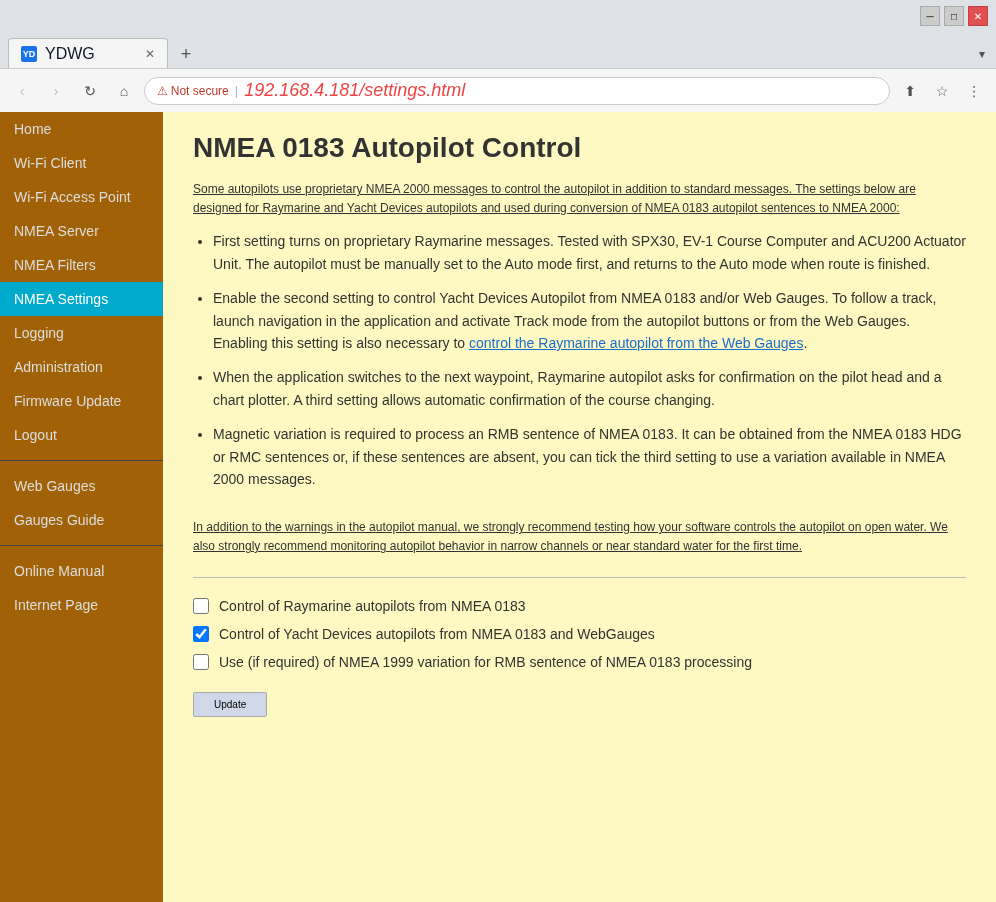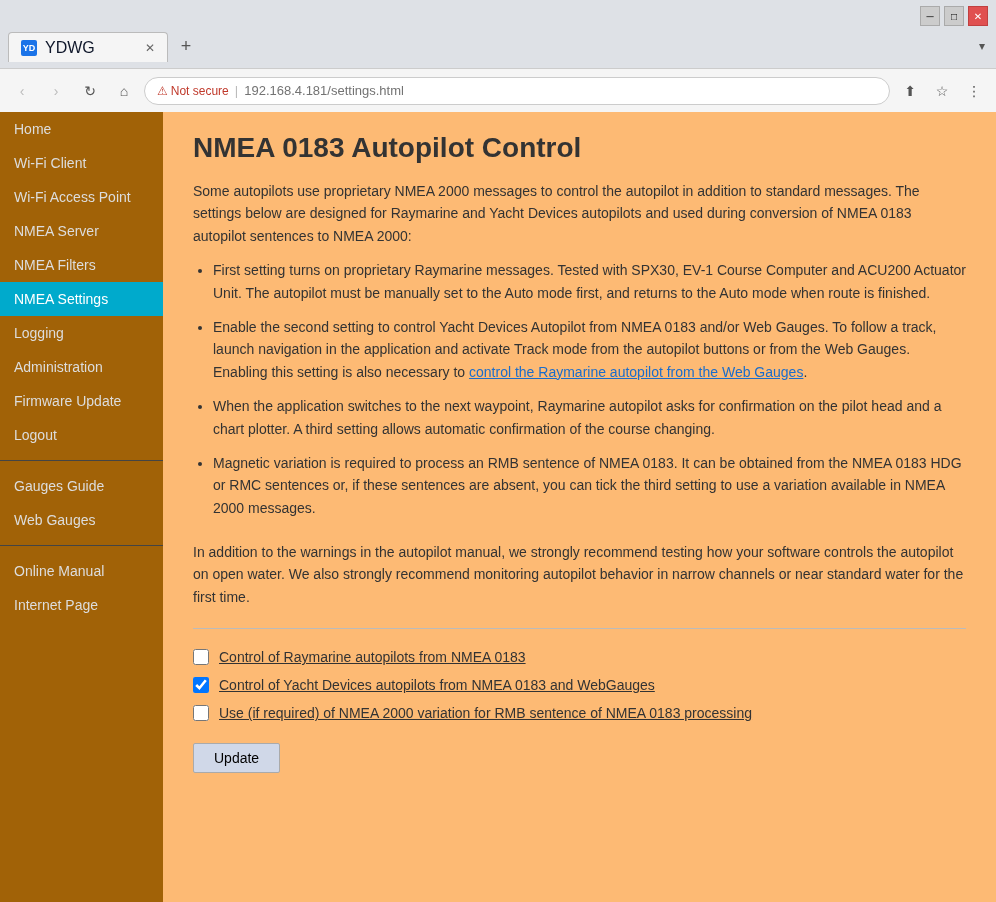--- a/index.html
+++ b/index.html
@@ -5,59 +5,59 @@
     * { margin: 0; padding: 0; box-sizing: border-box; }
     body { font-family: Arial, sans-serif; font-size: 14px; background: #f0f0f0; width: 996px; height: 902px; overflow: hidden; }
 
     
     .browser-chrome { background: #dee1e6; width: 100%; }
     .title-bar { display: flex; align-items: center; height: 32px; background: #dee1e6; padding: 0 8px; gap: 8px; }
     .title-bar-controls { display: flex; gap: 4px; margin-left: auto; }
     .title-bar-btn { width: 20px; height: 20px; border: 1px solid #aaa; background: #ccc; display: flex; align-items: center; justify-content: center; font-size: 10px; cursor: pointer; }
     .title-bar-btn.close { background: #e05050; color: white; border-color: #c04040; }
 
-    .tab-bar { display: flex; align-items: flex-start; height: 36px; background: #dee1e6; padding: 0 0 0 8px; }
+    .tab-bar { display: flex; align-items: flex-end; height: 36px; background: #dee1e6; padding: 0 0 0 8px; }
     .tab { display: flex; align-items: center; height: 30px; padding: 0 12px; background: #f5f5f5; border: 1px solid #bbb; border-bottom: none; border-radius: 4px 4px 0 0; gap: 8px; min-width: 160px; }
     .tab-favicon { width: 16px; height: 16px; background: #1a73e8; border-radius: 2px; display: flex; align-items: center; justify-content: center; color: white; font-size: 9px; font-weight: bold; }
     .tab-title { font-size: 16px; color: #0f172a; flex: 1; }
     .tab-close { font-size: 12px; color: #666; cursor: pointer; }
     .new-tab-btn { width: 28px; height: 28px; display: flex; align-items: center; justify-content: center; font-size: 18px; color: #555; cursor: pointer; margin-left: 4px; }
 
     .address-bar { display: flex; align-items: center; height: 44px; background: #f5f5f5; border-top: 1px solid #ccc; padding: 0 8px; gap: 6px; }
     .nav-btn { width: 28px; height: 28px; border-radius: 50%; display: flex; align-items: center; justify-content: center; color: #555; font-size: 14px; cursor: pointer; }
     .nav-btn.disabled { color: #bbb; cursor: default; }
     .address-input { flex: 1; height: 28px; border: 1px solid #ccc; border-radius: 14px; padding: 0 12px; font-size: 13px; background: white; display: flex; align-items: center; gap: 6px; }
     .not-secure { color: #c0392b; font-size: 12px; display: flex; align-items: center; gap: 3px; }
-    .url-text { color: #737373; font-size: 13px; }
+    .url-text { color: #ef4444; font-size: 18px; font-style: italic; }
     .address-actions { display: flex; gap: 4px; }
     .addr-action-btn { width: 28px; height: 28px; border-radius: 50%; display: flex; align-items: center; justify-content: center; color: #555; font-size: 14px; cursor: pointer; }
 
     
     .browser-content { display: flex; height: calc(902px - 112px); background: white; }
 
     
     .sidebar { width: 163px; background: #a16207; color: white; flex-shrink: 0; overflow-y: auto; }
     .sidebar-item { padding: 9px 14px; font-size: 14px; cursor: pointer; color: #ddd; }
     .sidebar-item.active { background: #00aacc; color: white; }
     .sidebar-divider { height: 1px; background: #444; margin: 8px 0; }
 
     
-    .page-content { flex: 1; overflow-y: auto; background: #fdba74; padding: 20px 30px; }
+    .page-content { flex: 1; overflow-y: auto; background: #fef9c3; padding: 20px 30px; }
     .page-title { font-size: 28px; font-weight: bold; color: #333; margin-bottom: 16px; }
-    .content-text { font-size: 14px; color: #333; line-height: 1.6; margin-bottom: 12px; }
-    .bullet-list { margin: 12px 0 22px 20px; }
+    .content-text { font-size: 12px; color: #333; line-height: 1.6; margin-bottom: 12px; text-decoration: underline; }
+    .bullet-list { margin: 12px 0 28px 20px; }
     .bullet-list li { margin-bottom: 12px; font-size: 14px; color: #333; line-height: 1.6; }
     .link { color: #1a6dcc; text-decoration: underline; cursor: pointer; }
     .divider-line { border: none; border-top: 1px solid #bbb; margin: 20px 0; }
     
     .checkbox-row { display: flex; align-items: center; gap: 10px; margin: 12px 0; }
     .checkbox-row input[type="checkbox"] { width: 16px; height: 16px; cursor: pointer; }
-    .checkbox-label { font-size: 14px; color: #333; text-decoration: underline; }
+    .checkbox-label { font-size: 14px; color: #333; }
     
-    .update-btn { background: #d0d8e8; border: 1px solid #aaa; padding: 6px 20px; font-size: 14px; cursor: pointer; border-radius: 2px; margin-top: 10px; }
+    .update-btn { background: #d0d8e8; border: 1px solid #aaa; padding: 6px 20px; font-size: 10px; cursor: pointer; border-radius: 2px; margin-top: 10px; }
   </style>
 </head>
 <body>
 
 <div class="browser-chrome">
 
   <div class="title-bar">
     <div style="flex:1"></div>
     <div class="title-bar-controls">
       <div class="title-bar-btn">─</div>
@@ -107,22 +107,22 @@
     <div class="sidebar-item">Wi-Fi Client</div>
     <div class="sidebar-item">Wi-Fi Access Point</div>
     <div class="sidebar-item">NMEA Server</div>
     <div class="sidebar-item">NMEA Filters</div>
     <div class="sidebar-item active">NMEA Settings</div>
     <div class="sidebar-item">Logging</div>
     <div class="sidebar-item">Administration</div>
     <div class="sidebar-item">Firmware Update</div>
     <div class="sidebar-item">Logout</div>
     <div class="sidebar-divider"></div>
+    <div class="sidebar-item">Web Gauges</div>
     <div class="sidebar-item">Gauges Guide</div>
-    <div class="sidebar-item">Web Gauges</div>
     <div class="sidebar-divider"></div>
     <div class="sidebar-item">Online Manual</div>
     <div class="sidebar-item">Internet Page</div>
   </div>
 
   <div class="page-content">
     <h1 class="page-title">NMEA 0183 Autopilot Control</h1>
     <p class="content-text">Some autopilots use proprietary NMEA 2000 messages to control the autopilot in addition to standard messages. The settings below are designed for Raymarine and Yacht Devices autopilots and used during conversion of NMEA 0183 autopilot sentences to NMEA 2000:</p>
 
     <ul class="bullet-list">
@@ -145,18 +145,18 @@
     </div>
 
     <div class="checkbox-row">
       <input type="checkbox" checked="" style="">
       <span class="checkbox-label">Control of Yacht Devices autopilots from NMEA 0183 and WebGauges</span>
     </div>
 
 
     <div class="checkbox-row">
       <input type="checkbox" style="">
-      <span class="checkbox-label">Use (if required) of NMEA 2000 variation for RMB sentence of NMEA 0183 processing</span>
+      <span class="checkbox-label">Use (if required) of NMEA 1999 variation for RMB sentence of NMEA 0183 processing</span>
     </div>
 
     <button class="update-btn">Update</button>
   </div>
 </div>
 
 </body></html>

